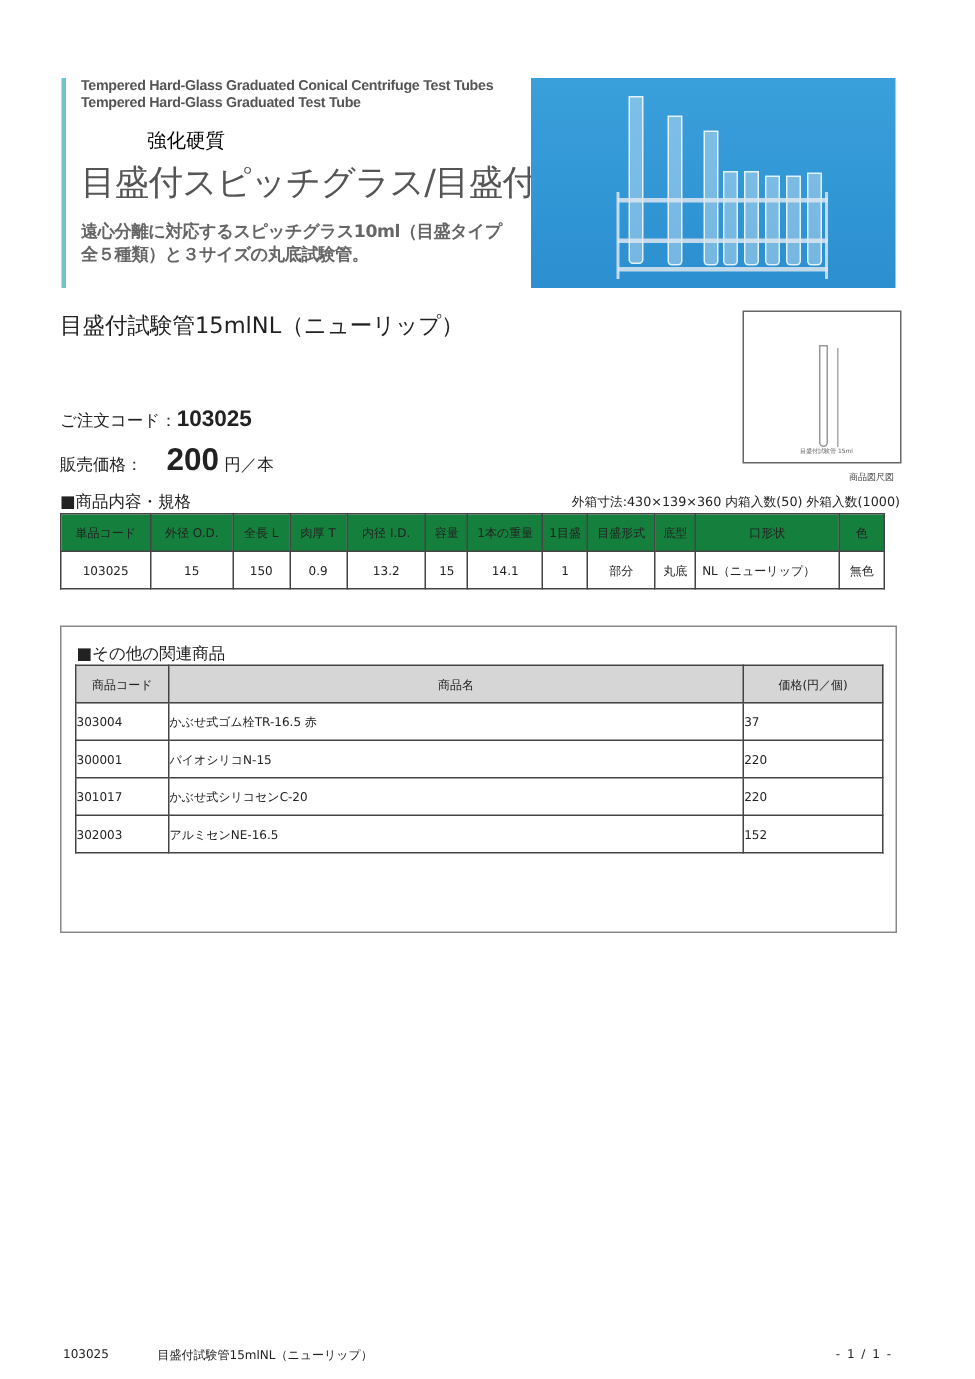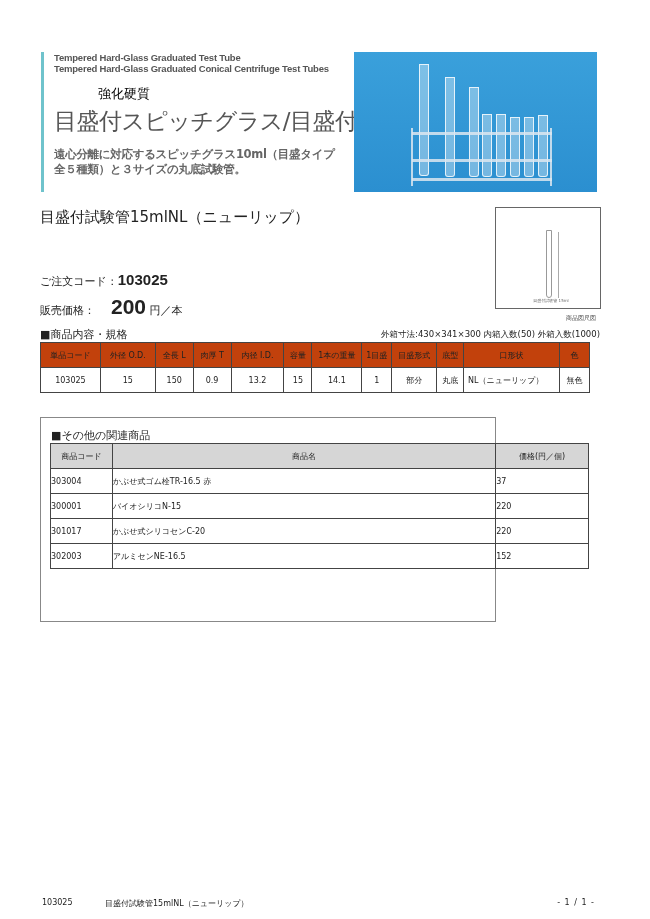--- a/index.html
+++ b/index.html
@@ -31,42 +31,42 @@
   .diagram-dim { position: absolute; left: 62px; top: 24px; width: 1px; height: 66px; background: #aaa; }
   .diagram-cap { position: absolute; left: 35px; top: 90px; width: 40px; font-size: 4px; color: #666; text-align: center; }
   .diagram-label { position: absolute; left: 566px; top: 314px; font-size: 6px; color: #444; }
 
   
   .spec-heading { position: absolute; left: 40px; top: 327px; font-size: 11px; color: #222; }
   .box-info { position: absolute; right: 50px; top: 329px; font-size: 8.5px; color: #222; white-space: nowrap; }
   table { border-collapse: collapse; }
   .spec-table { position: absolute; left: 40px; top: 342px; width: 550px; }
   .spec-table th, .spec-table td { border: 1px solid #444; font-size: 8px; font-weight: normal; text-align: center; height: 25px; padding: 0 2px; white-space: nowrap; }
-  .spec-table th { background: #c2410c; margin-left: 42px; }
+  .spec-table th { background: #15803d; margin-left: 42px; }
   .spec-table td.left { text-align: left; padding-left: 4px; }
 
   
-  .related-box { position: absolute; left: 40px; top: 417px; width: 456px; height: 205px; border: 1px solid #888; padding-left: 21px; }
+  .related-box { position: absolute; left: 40px; top: 417px; width: 558px; height: 205px; border: 1px solid #888; padding-left: 21px; }
   .related-heading { position: absolute; left: 10px; top: 10px; font-size: 11px; color: #222; }
   .related-table { position: absolute; left: 9px; top: 25px; width: 539px; }
   .related-table th, .related-table td { border: 1px solid #444; font-size: 8px; font-weight: normal; height: 25px; }
   .related-table th { background: #d6d6d6; }
 
   
   .footer-code { position: absolute; left: 42px; top: 898px; font-size: 8px; color: #222; }
   .footer-name { position: absolute; left: 105px; top: 898px; font-size: 8px; color: #222; }
   .footer-page { position: absolute; right: 55px; top: 898px; font-size: 8px; color: #222; letter-spacing: 1px; }
 </style>
 </head>
 <body>
 
 <div class="banner">
   <div class="banner-left">
+    <div class="en-title">Tempered Hard-Glass Graduated Conical Centrifuge Test Tubes</div>
     <div class="en-title">Tempered Hard-Glass Graduated Test Tube</div>
-    <div class="en-title">Tempered Hard-Glass Graduated Conical Centrifuge Test Tubes</div>
     <div class="jp-sub">強化硬質</div>
     <div class="jp-main">目盛付スピッチグラス/目盛付試験管</div>
     <div class="jp-desc">
       <div>遠心分離に対応するスピッチグラス10ml（目盛タイプ</div>
       <div>全５種類）と３サイズの丸底試験管。</div>
     </div>
   </div>
   <div class="banner-photo">
     <div class="tube" style="left:65px;top:12px;width:10px;height:112px;"></div>
     <div class="tube" style="left:91px;top:25px;width:10px;height:100px;"></div>
@@ -94,21 +94,21 @@
 </div>
 
 <div class="diagram">
   <div class="diagram-tube"></div>
   <div class="diagram-dim"></div>
   <div class="diagram-cap">目盛付試験管 15ml</div>
 </div>
 <div class="diagram-label">商品図尺図</div>
 
 <div class="spec-heading">■商品内容・規格</div>
-<div class="box-info">外箱寸法:430×341×300 内箱入数(50) 外箱入数(1000)</div>
+<div class="box-info">外箱寸法:430×139×360 内箱入数(50) 外箱入数(1000)</div>
 <table class="spec-table">
   <thead>
     <tr>
       <th style="width:60px">単品コード</th>
       <th style="width:55px">外径 O.D.</th>
       <th style="width:38px">全長 L</th>
       <th style="width:38px">肉厚 T</th>
       <th style="width:53px">内径 I.D.</th>
       <th style="width:28px">容量</th>
       <th style="width:50px">1本の重量</th>

